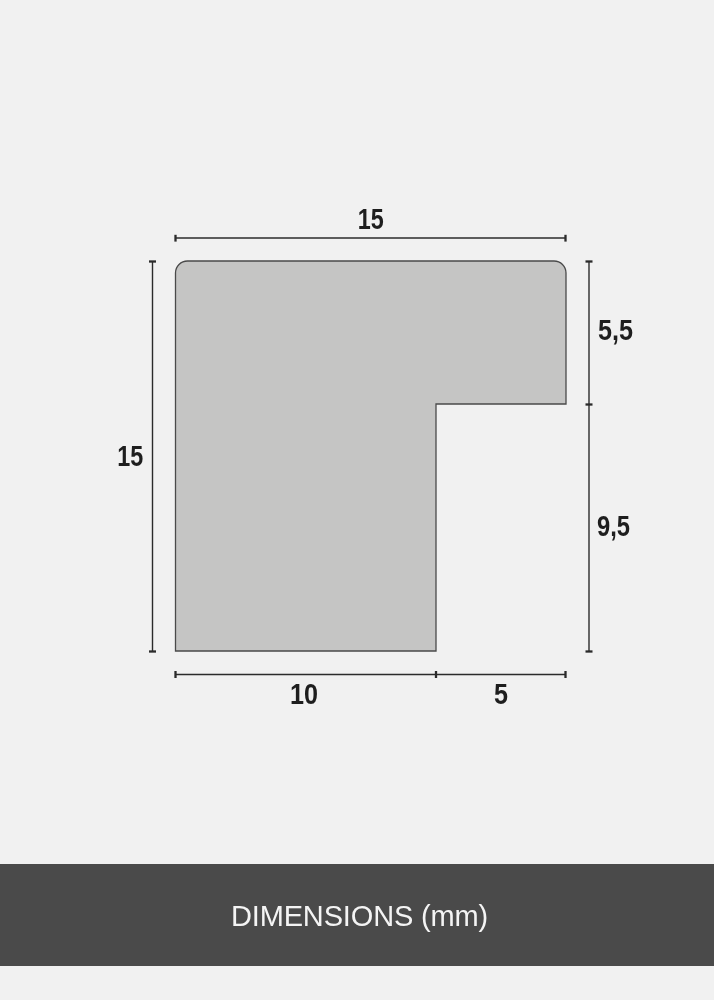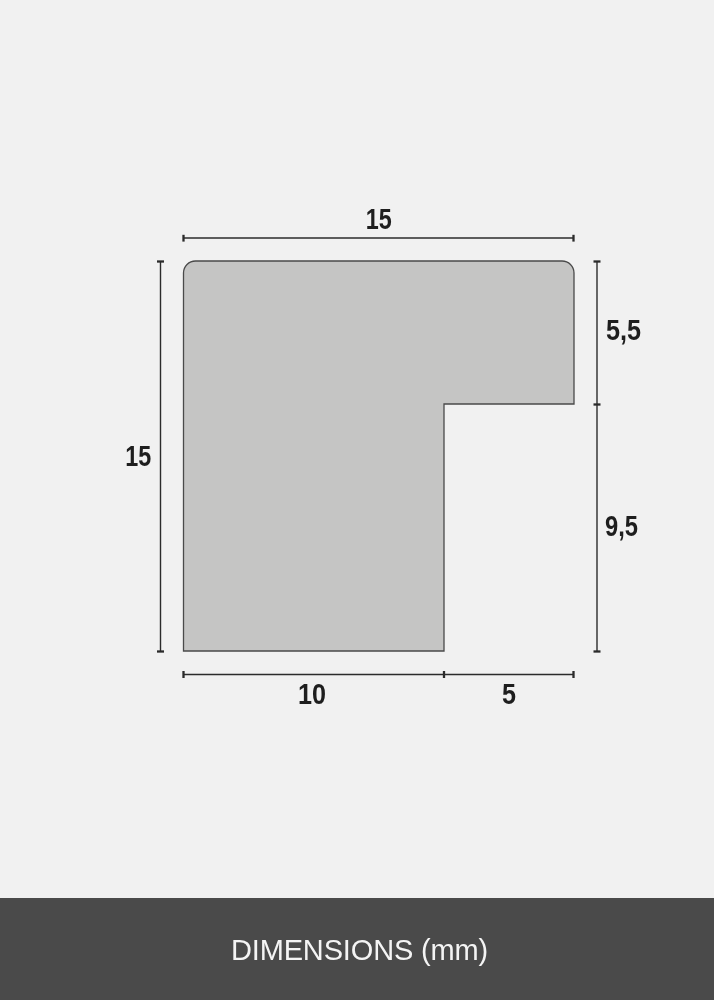--- a/index.html
+++ b/index.html
@@ -1,18 +1,18 @@
 <!DOCTYPE html>
 <html><head>
 <meta charset="utf-8">
 <style>
   html,body{margin:0;padding:0;}
   body{width:714px;height:1000px;background:#f1f1f1;font-family:"Liberation Sans",sans-serif;overflow:hidden;position:relative;}
-  .stage{position:absolute;left:16px;top:0;width:584px;height:1000px;padding-left:10px;}
-  .footer{position:absolute;left:0;top:898px;width:714px;height:102px;background:#4a4a4a;display:flex;align-items:center;justify-content:center;}
+  .stage{position:absolute;left:8px;top:0;width:584px;height:1000px;padding-left:10px;}
+  .footer{position:absolute;left:0;top:864px;width:714px;height:102px;background:#4a4a4a;display:flex;align-items:center;justify-content:center;}
   .footer span{color:#f4f4f4;font-size:29px;letter-spacing:-0.15px;margin-left:5px;position:relative;top:1px;}
 </style>
 </head>
 <body>
 
 <div class="stage">
 <svg width="714" height="1000" viewBox="0 0 714 1000">
 
   <path d="M 157.5 651 L 157.5 273 A 12 12 0 0 1 169.5 261 L 536 261 A 12 12 0 0 1 548 273 L 548 404 L 418 404 L 418 651 Z" fill="#c5c5c4" stroke="#4a4a4a" stroke-width="1.3"></path>
 

